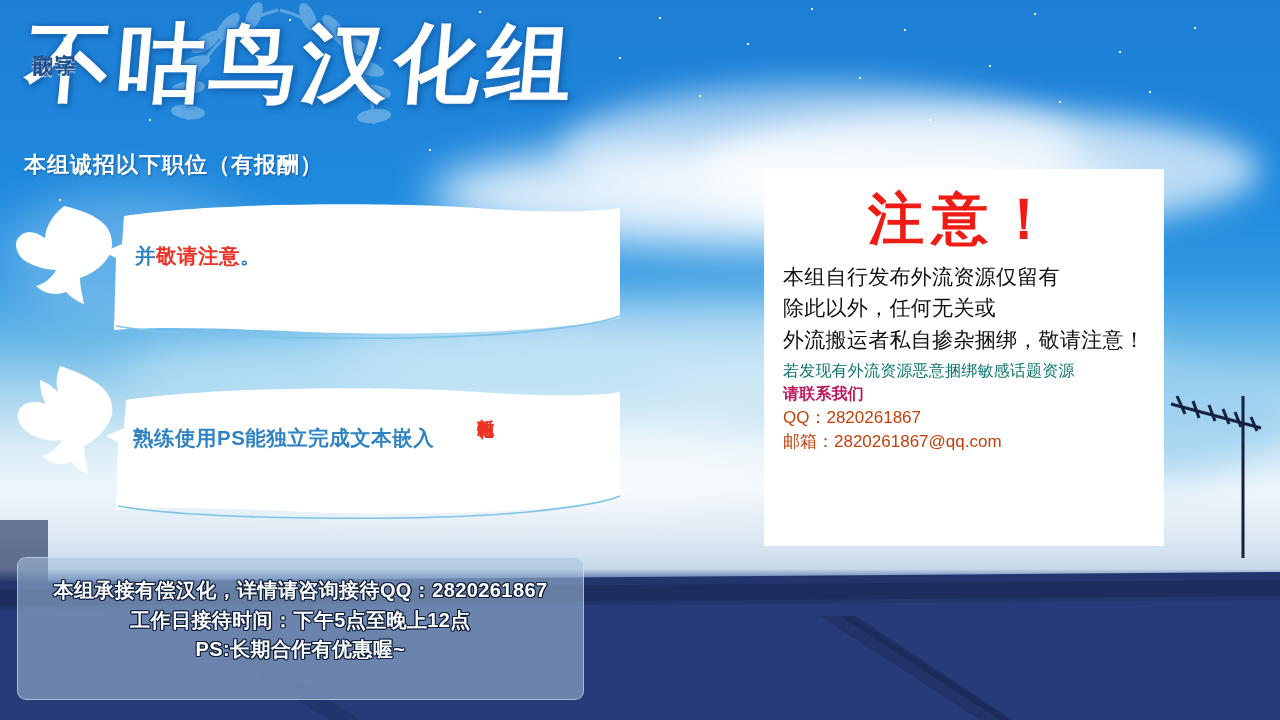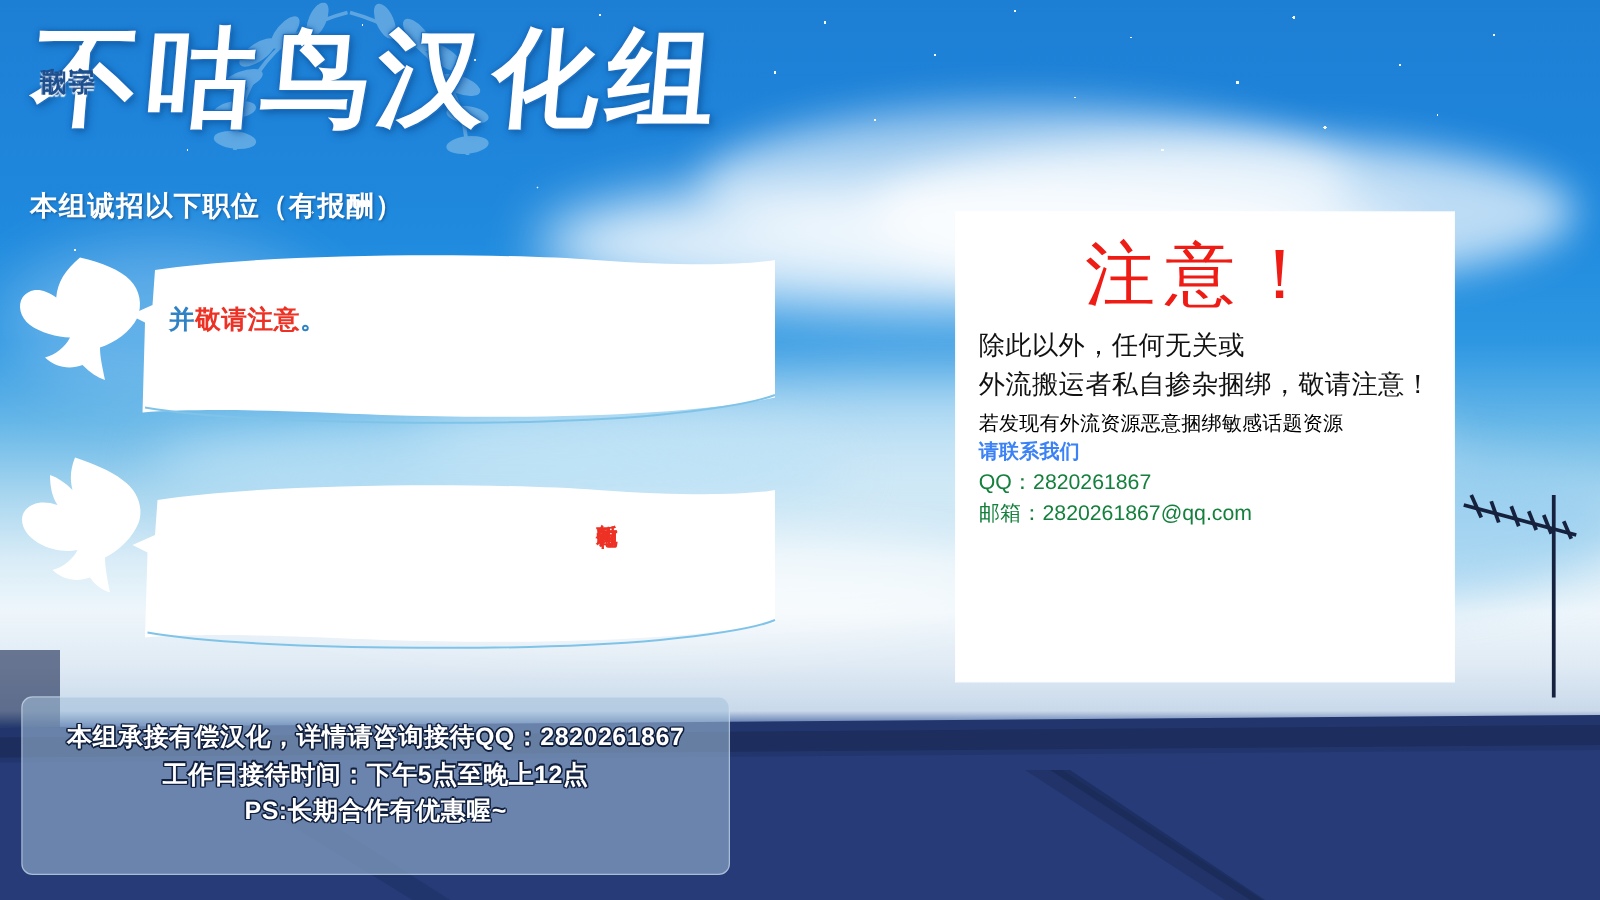--- a/index.html
+++ b/index.html
@@ -123,29 +123,29 @@
   }
 
   
   .notice{
     position:absolute; left:765px; top:170px; width:398px; height:375px;
     background:#ffffff; z-index:8;
     padding:14px 18px 10px 18px;
     box-shadow:0 0 0 1px rgba(255,255,255,.9);
   }
   .notice-title{
-    text-align:center; color:#ee1c14; font-weight:400;
+    text-align:center; color:#ee1c14; font-weight:700;
     font-size:56px; line-height:1.12; letter-spacing:8px;
     margin:4px 0 10px 0;
   }
   .notice-line{ color:#111; font-size:21px; line-height:1.5; letter-spacing:.3px; white-space:nowrap; }
   .notice-line .hl{ color:#ee1c14; }
-  .notice-small{ color:#000000; font-size:16px; line-height:1.42; letter-spacing:.2px; white-space:nowrap; }
-  .notice-small.red{ color:#3b82f6; font-weight:700; }
-  .notice-contact{ color:#15803d; font-size:17px; line-height:1.45; white-space:nowrap; }
+  .notice-small{ color:#0f766e; font-size:16px; line-height:1.42; letter-spacing:.2px; white-space:nowrap; }
+  .notice-small.red{ color:#be185d; font-weight:700; }
+  .notice-contact{ color:#c2410c; font-size:17px; line-height:1.45; white-space:nowrap; }
   .notice-body{ margin-top:2px; }
   .notice-smallblock{ margin-top:5px; }
 
   
   .bottom-panel{
     position:absolute; left:17px; top:557px; width:567px; height:143px;
     background:rgba(164,193,219,.55);
     border:1px solid rgba(220,235,248,.55);
     border-radius:9px; z-index:8;
     padding:18px 22px;
@@ -253,26 +253,28 @@
     <path d="M46 4 C 42 14, 42 22, 44 30 C 38 24, 32 20, 26 18
              C 26 28, 28 36, 32 42 C 20 38, 10 40, 5 48
              C 1 56, 6 66, 16 72 C 26 78, 38 80, 48 78
              C 44 86, 36 92, 28 94 C 36 102, 48 104, 58 100
              C 62 106, 68 110, 74 112 C 72 102, 70 92, 70 84
              C 82 78, 92 68, 97 56 C 101 44, 96 30, 84 22
              C 74 14, 58 8, 46 4 Z" fill="#ffffff"></path>
   </svg>
   <div class="dove dove-2 dove-label">嵌字</div>
   <div class="ribbon-text rt-2">
+    <div><span>熟练使用PS能独立完成文本嵌入</span></div>
   </div>
   <div class="vertical-note">暂时饱和</div>
 
   <div class="notice">
     <div class="notice-title">注意！</div>
     <div class="notice-body">
+      <div class="notice-line"><span>本组自行发布外流资源仅留有</span></div>
       <div class="notice-line"><span>除此以外，任何无关或</span></div>
       <div class="notice-line"><span>外流搬运者私自掺杂捆绑，敬请注意！</span></div>
     </div>
     <div class="notice-smallblock">
       <div class="notice-small"><span>若发现有外流资源恶意捆绑</span><span class="hl">敏感话题</span><span>资源</span></div>
       <div class="notice-small red">请联系我们</div>
       <div class="notice-contact">QQ：2820261867</div>
       <div class="notice-contact">邮箱：2820261867@qq.com</div>
     </div>
   </div>

